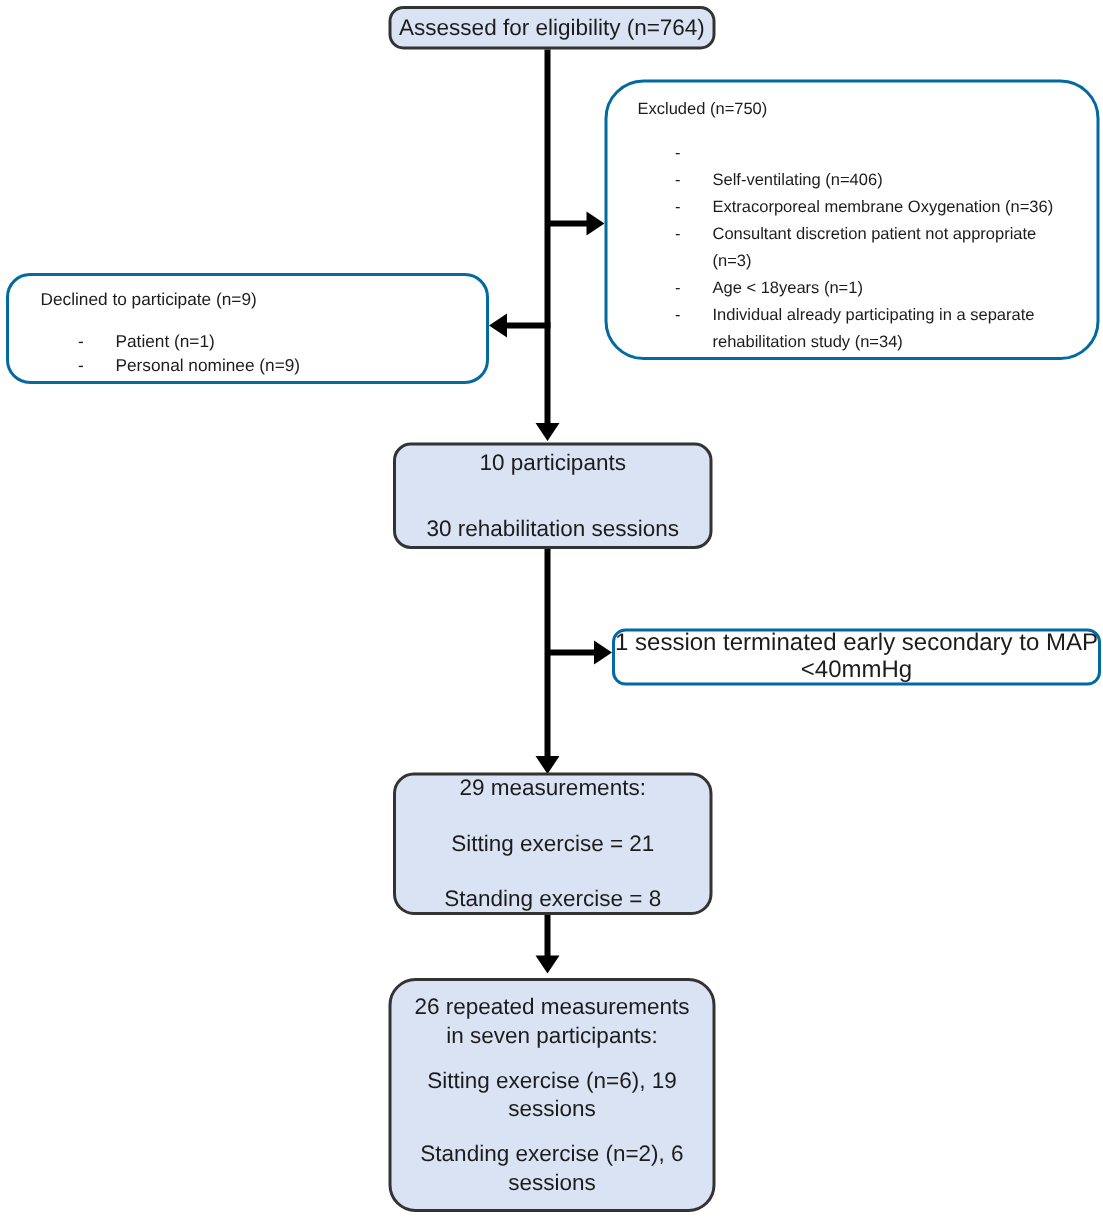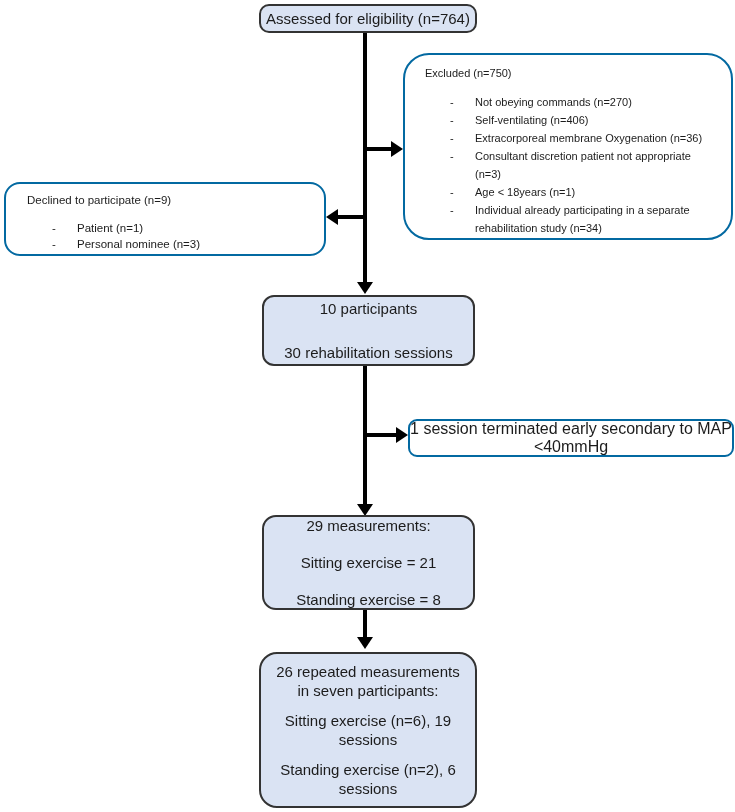--- a/index.html
+++ b/index.html
@@ -88,21 +88,20 @@
   <div class="arr-right" style="left:391px; top:141px;"></div>
 
   <div class="hline" style="left:337px; top:215px; width:30px;"></div>
   <div class="arr-left" style="left:326px; top:209px;"></div>
 
   <div class="box" id="box-excluded">
     <div class="list-title">Excluded (n=750)</div>
     <div class="dash-list">
       <div class="dash-item">
         <span class="dash-col">-</span>
-        <span class="li-text">Not obeying commands (n=270)</span>
       </div>
       <div class="dash-item">
         <span class="dash-col">-</span>
         <span class="li-text">Self-ventilating (n=406)</span>
       </div>
       <div class="dash-item">
         <span class="dash-col">-</span>
         <span class="li-text">Extracorporeal membrane Oxygenation (n=36)</span>
       </div>
       <div class="dash-item">
@@ -122,21 +121,21 @@
 
   <div class="box" id="box-declined">
     <div class="list-title">Declined to participate (n=9)</div>
     <div class="dash-list">
       <div class="dash-item">
         <span class="dash-col">-</span>
         <span class="li-text">Patient (n=1)</span>
       </div>
       <div class="dash-item">
         <span class="dash-col">-</span>
-        <span class="li-text">Personal nominee (n=3)</span>
+        <span class="li-text">Personal nominee (n=9)</span>
       </div>
     </div>
   </div>
 
   <div class="box blue center-col" id="box-participants">
     <div class="b-line">10 participants</div>
     <div class="b-title">30 rehabilitation sessions</div>
   </div>
 
   <div class="vline" style="left:363px; top:366px; height:140px;"></div>

